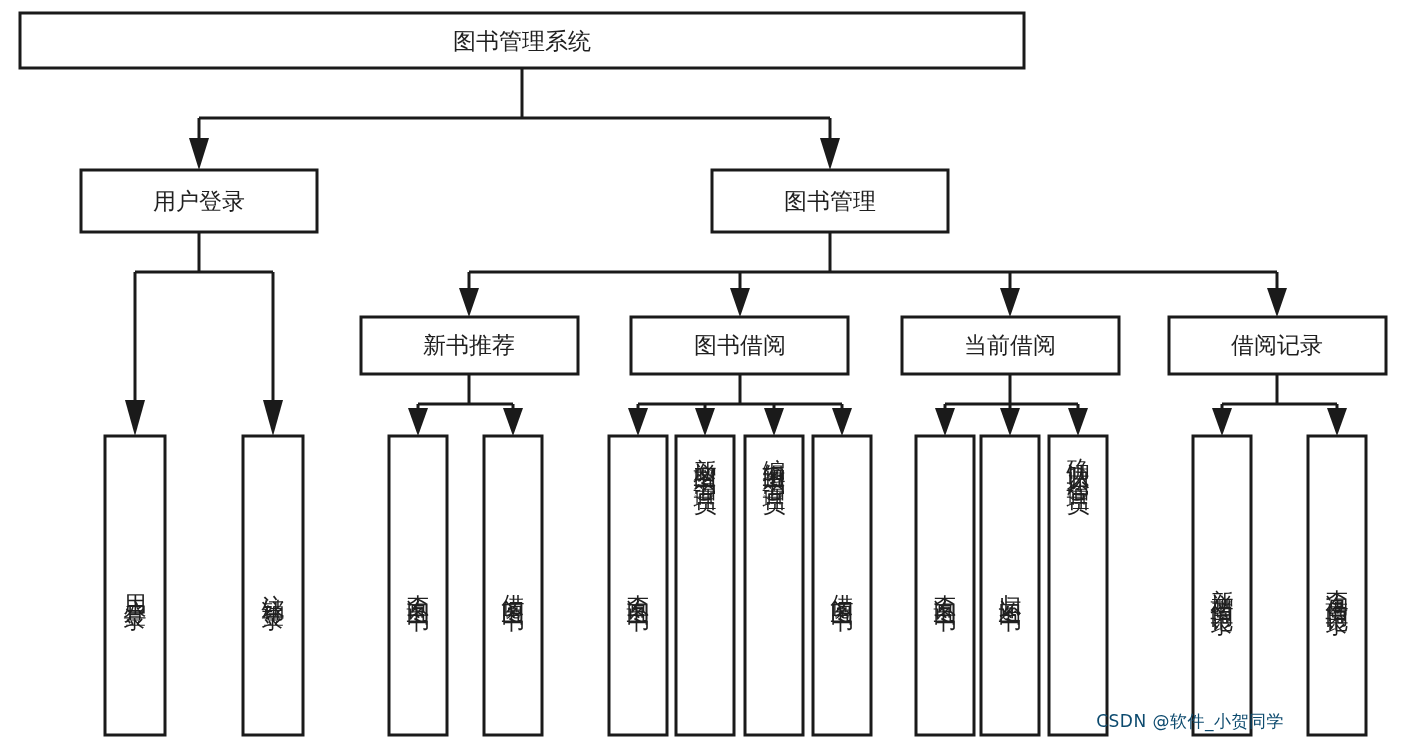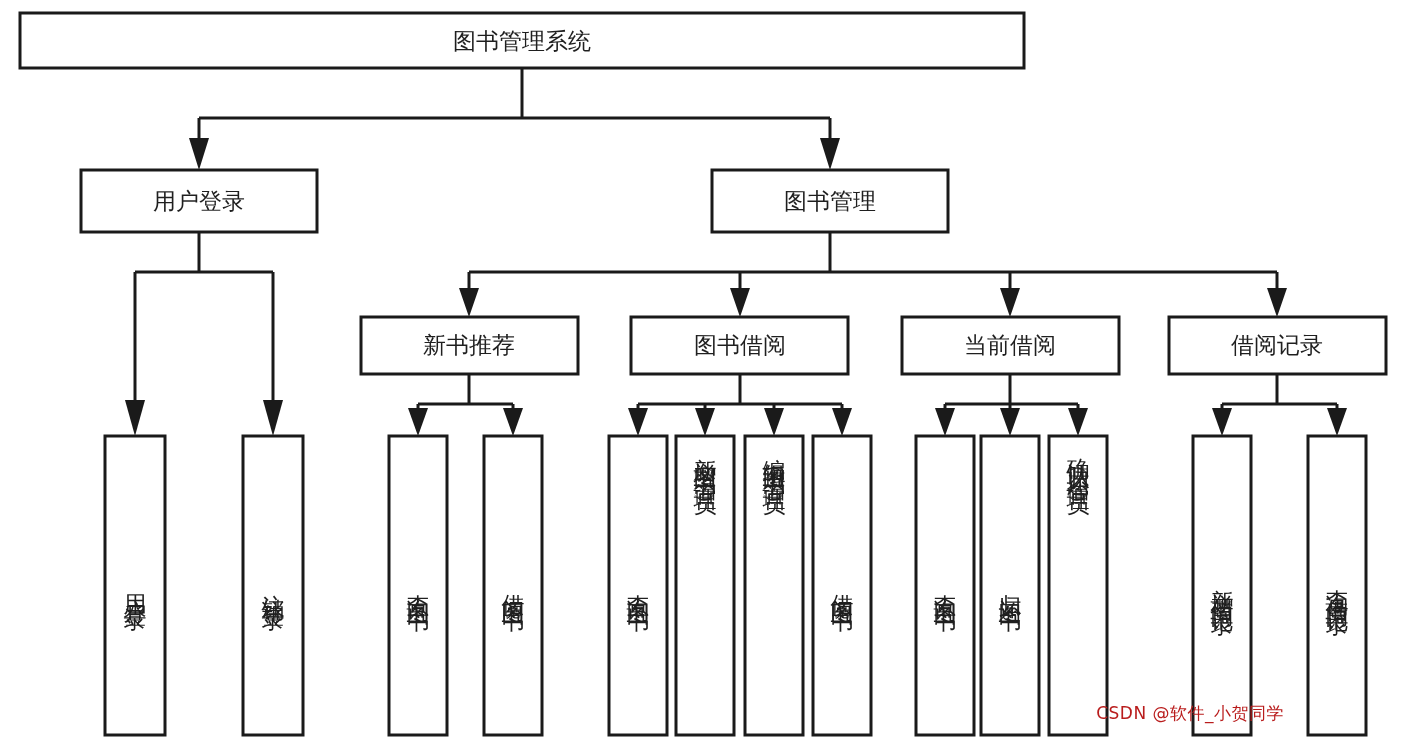--- a/index.html
+++ b/index.html
@@ -62,24 +62,24 @@
     font-size: 23px;
     line-height: 1;
     letter-spacing: 5px;
     color: #1f1f1f;
     white-space: nowrap;
     text-align: center;
   }
   .watermark {
     position: absolute;
     right: 8px;
-    bottom: 22px;
+    bottom: 14px;
     font-family: "DejaVu Sans", "Liberation Sans", sans-serif;
     font-size: 17px;
-    color: #b91c1c;
+    color: #0c4a6e;
     letter-spacing: 0.5px;
     white-space: nowrap;
   }
 </style>
 </head>
 <body>
 
 <div id="diagram-root">
 
   <svg class="flow" viewBox="0 0 1405 747">

